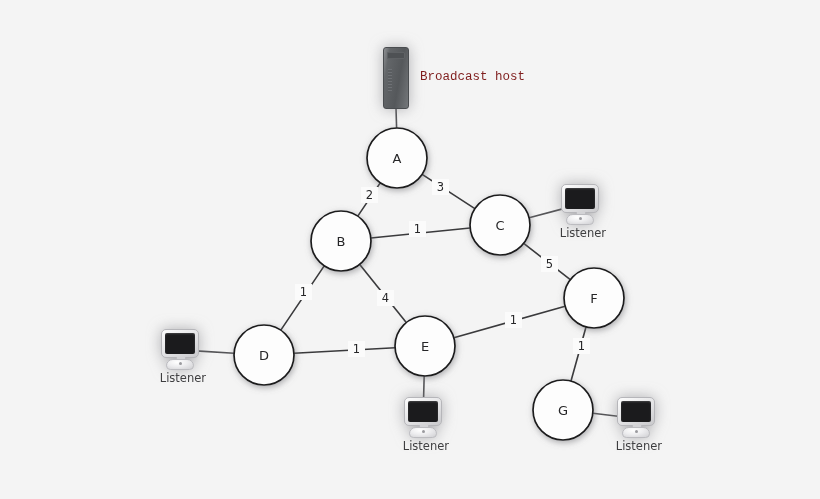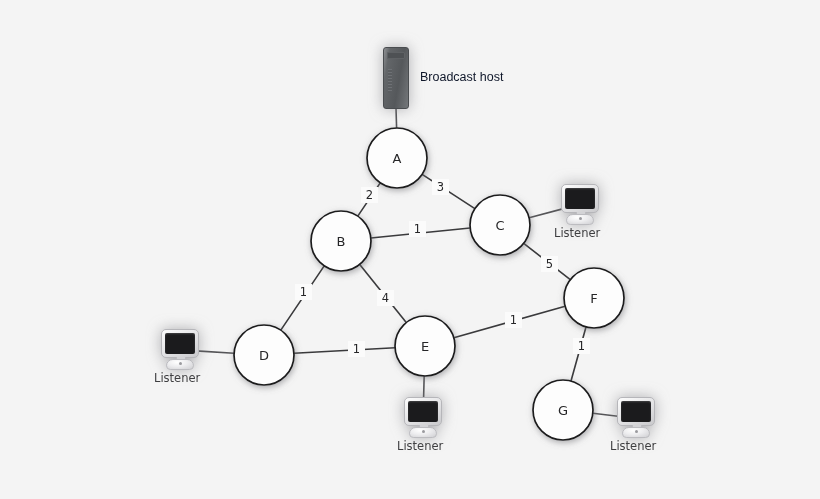--- a/index.html
+++ b/index.html
@@ -64,27 +64,27 @@
   .endpoint {
     position: absolute;
     text-align: center;
   }
   .endpoint-caption {
     font-family: "DejaVu Sans", sans-serif;
     font-size: 11.5px;
     color: #3d3d3f;
     margin-top: 1px;
     white-space: nowrap;
-    text-align: left;
+    text-align: right;
   }
   .host-caption {
     position: absolute;
-    font-family: Liberation Sans, sans-serif;
+    font-family: Liberation Mono, monospace;
     font-size: 12.5px;
-    color: #0f172a;
+    color: #7f1d1d;
     white-space: nowrap;
   }
   
   .monitor {
     position: relative;
     width: 42px;
     height: 42px;
     margin: 0 auto;
   }
   .monitor-bezel {

